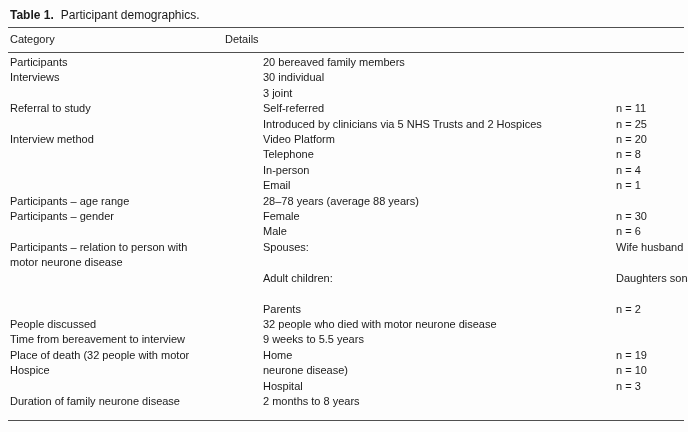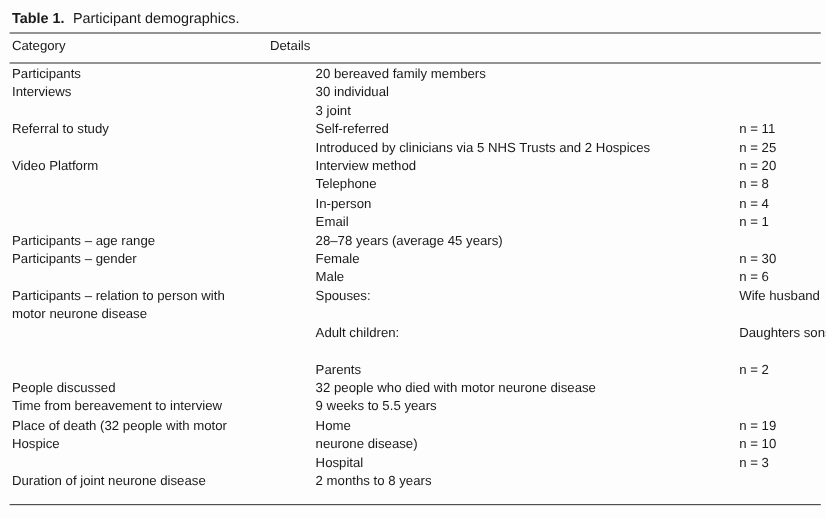--- a/index.html
+++ b/index.html
@@ -105,22 +105,22 @@
   </div>
 
   <div class="grid body-row">
     <div class="cell"></div>
     <div class="cell">Introduced by clinicians via 5 NHS Trusts and 2 Hospices</div>
     <div class="cell">n = 25</div>
     <div class="cell"></div>
   </div>
 
   <div class="grid body-row">
+    <div class="cell">Interview method</div>
     <div class="cell">Video Platform</div>
-    <div class="cell">Interview method</div>
     <div class="cell">n = 20</div>
     <div class="cell"></div>
   </div>
 
   <div class="grid body-row">
     <div class="cell"></div>
     <div class="cell">Telephone</div>
     <div class="cell">n = 8</div>
     <div class="cell"></div>
   </div>
@@ -134,21 +134,21 @@
 
   <div class="grid body-row">
     <div class="cell"></div>
     <div class="cell">Email</div>
     <div class="cell">n = 1</div>
     <div class="cell"></div>
   </div>
 
   <div class="grid body-row">
     <div class="cell">Participants – age range</div>
-    <div class="cell">28–78 years (average 45 years)</div>
+    <div class="cell">28–78 years (average 88 years)</div>
     <div class="cell"></div>
     <div class="cell"></div>
   </div>
 
   <div class="grid body-row">
     <div class="cell">Participants – gender</div>
     <div class="cell">Female</div>
     <div class="cell">n = 30</div>
     <div class="cell"></div>
   </div>
@@ -224,21 +224,21 @@
   </div>
 
   <div class="grid body-row">
     <div class="cell"></div>
     <div class="cell">Hospital</div>
     <div class="cell">n = 3</div>
     <div class="cell"></div>
   </div>
 
   <div class="grid body-row">
-    <div class="cell">Duration of joint neurone disease</div>
+    <div class="cell">Duration of family neurone disease</div>
     <div class="cell">2 months to 8 years</div>
     <div class="cell"></div>
     <div class="cell"></div>
   </div>
 </div>
 
   <div class="rule rule-bottom"></div>
 
 </div>
 

